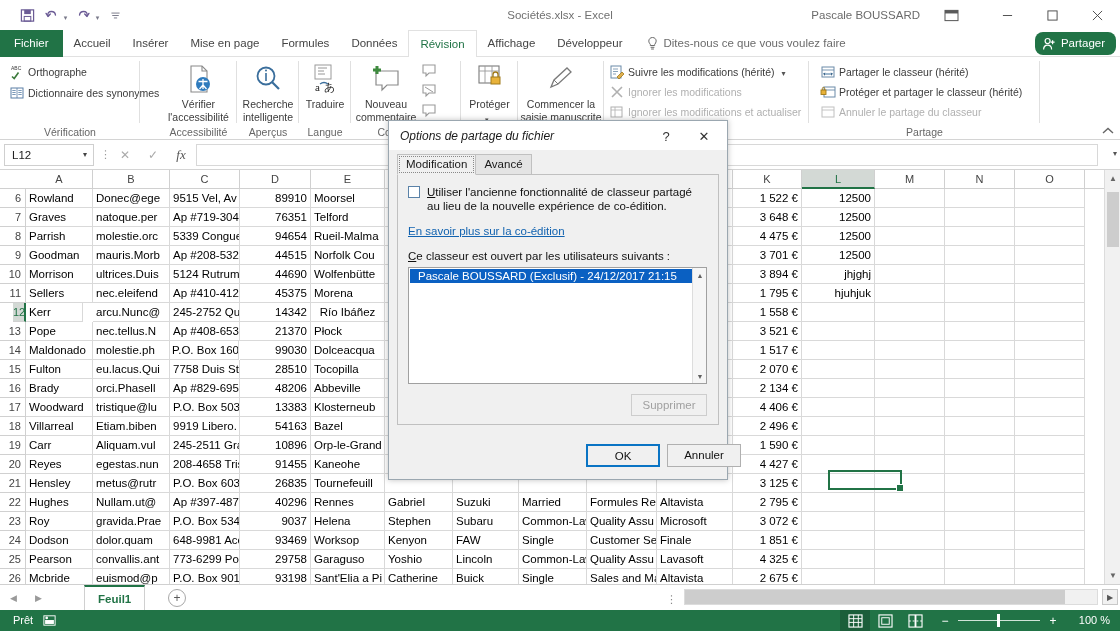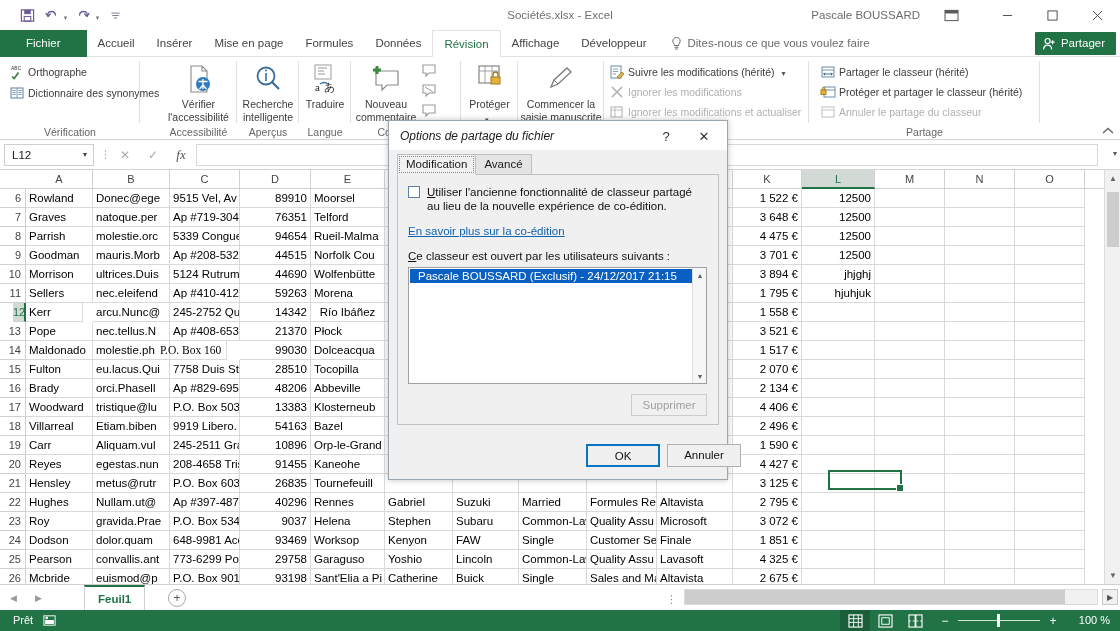--- a/index.html
+++ b/index.html
@@ -49,36 +49,36 @@
   
   .tabstrip {
     position: absolute; top: 30px; left: 0; width: 1120px; height: 27px;
     background: #ffffff; border-bottom: 1px solid #e1e1e1;
   }
   .tab {
     position: relative; float: left; height: 27px; line-height: 27px;
     padding: 0 11px; font-size: 11.5px; color: #444; cursor: default;
   }
   .tab.file {
-    background: #217346; color: #fff; padding: 0 26px; font-size: 11.5px;
+    background: #217346; color: #fff; padding: 0 14px; font-size: 11.5px;
   }
   .tab.active {
     color: #217346; background: #fff;
     border: 1px solid #e1e1e1; border-bottom: 1px solid #fff;
     line-height: 26px; top: 0; height: 28px;
   }
   .tellme {
     float: left; height: 27px; line-height: 27px; padding-left: 22px;
     margin-left: 8px; font-size: 11.5px; color: #6b6b6b; position: relative;
   }
   .bulb { position: absolute; left: 4px; top: 5px; width: 13px; height: 16px; }
   .share-btn {
     position: absolute; right: 4px; top: 2px; height: 23px;
     background: #217346; color: #fff; font-size: 11.5px;
-    padding: 0 11px 0 26px; line-height: 23px; border-radius: 1px;
+    padding: 0 11px 0 26px; line-height: 23px; border-radius: 8px;
   }
   .share-btn .sicon { position: absolute; left: 7px; top: 4px; }
 
   
   .ribbon {
     position: absolute; top: 57px; left: 0; width: 1120px; height: 83px;
     background: #ffffff; border-bottom: 1px solid #d4d4d4;
   }
   .rgroup { position: absolute; top: 0; height: 83px; }
   .rgroup .glabel {
@@ -769,21 +769,21 @@
           <div class="gcell r" style="left: 707px; width: 69px;">3 894 €</div>
           <div class="gcell r" style="left: 776px; width: 73px;">jhjghj</div>
           <div class="gcell" style="left: 849px; width: 70px;"></div>
           <div class="gcell" style="left: 919px; width: 70px;"></div>
           <div class="gcell" style="left: 989px; width: 70px;"></div>
         </div>
         <div class="grow">
           <div class="gcell" style="left: 0px; width: 67px;">Sellers</div>
           <div class="gcell" style="left: 67px; width: 77px;">nec.eleifend</div>
           <div class="gcell" style="left: 144px; width: 70px;">Ap #410-4125</div>
-          <div class="gcell r" style="left: 214px; width: 71px;">59263</div>
+          <div class="gcell r" style="left: 214px; width: 71px;">45375</div>
           <div class="gcell" style="left: 285px; width: 74px;">Morena</div>
           <div class="gcell" style="left: 359px; width: 68px;"></div>
           <div class="gcell" style="left: 427px; width: 66px;"></div>
           <div class="gcell" style="left: 493px; width: 68px;"></div>
           <div class="gcell" style="left: 561px; width: 70px;"></div>
           <div class="gcell" style="left: 631px; width: 76px;"></div>
           <div class="gcell r" style="left: 707px; width: 69px;">1 795 €</div>
           <div class="gcell r" style="left: 776px; width: 73px;">hjuhjuk</div>
           <div class="gcell" style="left: 849px; width: 70px;"></div>
           <div class="gcell" style="left: 919px; width: 70px;"></div>
@@ -819,21 +819,21 @@
           <div class="gcell" style="left: 631px; width: 76px;"></div>
           <div class="gcell r" style="left: 707px; width: 69px;">3 521 €</div>
           <div class="gcell r" style="left: 776px; width: 73px;"></div>
           <div class="gcell" style="left: 849px; width: 70px;"></div>
           <div class="gcell" style="left: 919px; width: 70px;"></div>
           <div class="gcell" style="left: 989px; width: 70px;"></div>
         </div>
         <div class="grow">
           <div class="gcell" style="left: 0px; width: 67px;">Maldonado</div>
           <div class="gcell" style="left: 67px; width: 77px;">molestie.ph</div>
-          <div class="gcell" style="left: 131px; width: 70px; font-family: Liberation Serif, serif;">P.O. Box 160</div>
+          <div class="gcell" style="left: 143px; width: 70px;">P.O. Box 160</div>
           <div class="gcell r" style="left: 214px; width: 71px;">99030</div>
           <div class="gcell" style="left: 285px; width: 74px;">Dolceacqua</div>
           <div class="gcell" style="left: 359px; width: 68px;"></div>
           <div class="gcell" style="left: 427px; width: 66px;"></div>
           <div class="gcell" style="left: 493px; width: 68px;"></div>
           <div class="gcell" style="left: 561px; width: 70px;"></div>
           <div class="gcell" style="left: 631px; width: 76px;"></div>
           <div class="gcell r" style="left: 707px; width: 69px;">1 517 €</div>
           <div class="gcell r" style="left: 776px; width: 73px;"></div>
           <div class="gcell" style="left: 849px; width: 70px;"></div>

